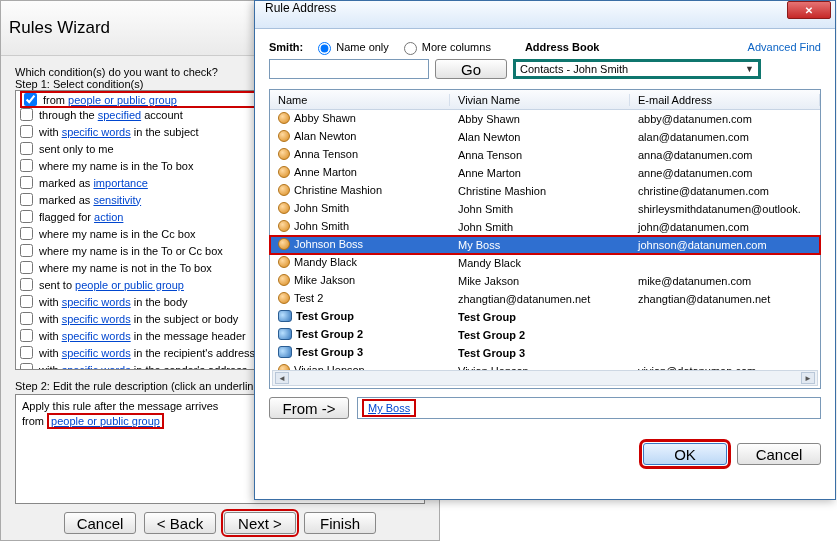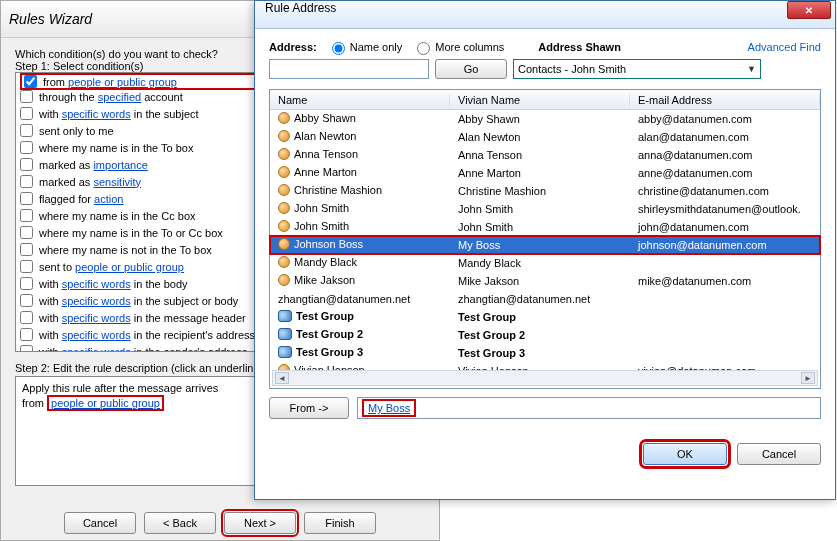--- a/index.html
+++ b/index.html
@@ -20,23 +20,22 @@
     left: 0; top: 0;
     width: 440px;
     height: 541px;
     background: #f0f0f0;
     border: 1px solid #aaa;
     padding: 0;
   }
   .wizard-title {
     background: linear-gradient(#fdfdfd,#eaeaea);
     border-bottom: 1px solid #ccc;
-    padding: 10px 8px;
-    font-size: 14px;
-    font-style: italic;
+    padding: 17px 8px;
+    font-size: 17px;
   }
   .wizard-body {
     padding: 10px 14px 4px 14px;
   }
   .cond-list {
     background: #fff;
     border: 1px solid #888;
     height: 280px;
     overflow: hidden;
     padding: 2px 4px;
@@ -66,21 +65,21 @@
     display:flex;
     justify-content:center;
     gap:8px;
   }
   .winbtn {
     min-width:72px;
     height:22px;
     background:linear-gradient(#fefefe,#e3e3e3);
     border:1px solid #888;
     border-radius:3px;
-    font-size:11px;
+    font-size:15px;
     padding:0 10px;
   }
   .hl-btn { outline:2px solid #c00; outline-offset:1px; }
 
   
   .addr {
     position:absolute;
     left:254px; top:0;
     width:582px;
     height:500px;
@@ -115,21 +114,21 @@
   .inputrow { display:flex; align-items:center; gap:6px; margin-top:4px;}
   .txtin {
     height:20px;
     border:1px solid #7a99b8;
     background:#fff;
     padding:0 4px;
   }
   .gobtn { width:34px; height:20px; }
   .combo {
     height:20px; width:248px;
-    border:1px solid #0f766e;
+    border:3px solid #0f766e;
     background:#fff;
     padding:0 4px;
     display:flex; align-items:center; justify-content:space-between;
   }
   .combo .arrow { font-size:9px; color:#333;}
   .listbox {
     margin-top:10px;
     border:1px solid #7a99b8;
     height:300px;
     position:relative;
@@ -302,30 +301,30 @@
 
 <div class="addr">
   <div class="addr-titlebar">
     <span class="ttl">Rule Address</span>
     <span class="closebtn">
       <span>✕</span>
     </span>
   </div>
   <div class="addr-body">
     <div class="searchrow">
-      <span class="lbl">Address:</span>
+      <span class="lbl">Smith:</span>
       <label class="radio">
         <input type="radio" checked="" style="">
         <span>Name only</span>
       </label>
       <label class="radio">
         <input type="radio" style="">
         <span>More columns</span>
       </label>
-      <span class="ab-lbl">Address Shawn</span>
+      <span class="ab-lbl">Address Book</span>
       <span class="adv">Advanced Find</span>
     </div>
     <div class="inputrow">
       <input class="txtin" style="width: 160px;">
       <button class="winbtn gobtn">Go</button>
       <div class="combo">
         <span>Contacts - John Smith</span>
         <span class="arrow">▼</span>
       </div>
     </div>
@@ -410,20 +409,24 @@
           </div>
           <div class="row">
             <div><span class="ic">
                 <span class="pico"></span>
                 <span>Mike Jakson</span>
               </span></div>
             <div>Mike Jakson</div>
             <div>mike@datanumen.com</div>
           </div>
           <div class="row">
+            <div><span class="ic">
+                <span class="pico"></span>
+                <span>Test 2</span>
+              </span></div>
             <div>zhangtian@datanumen.net</div>
             <div>zhangtian@datanumen.net</div>
           </div>
           <div class="row bold">
             <div><span class="ic">
                 <span class="gico"></span>
                 <span>Test Group</span>
               </span></div>
             <div>Test Group</div>
             <div></div>

